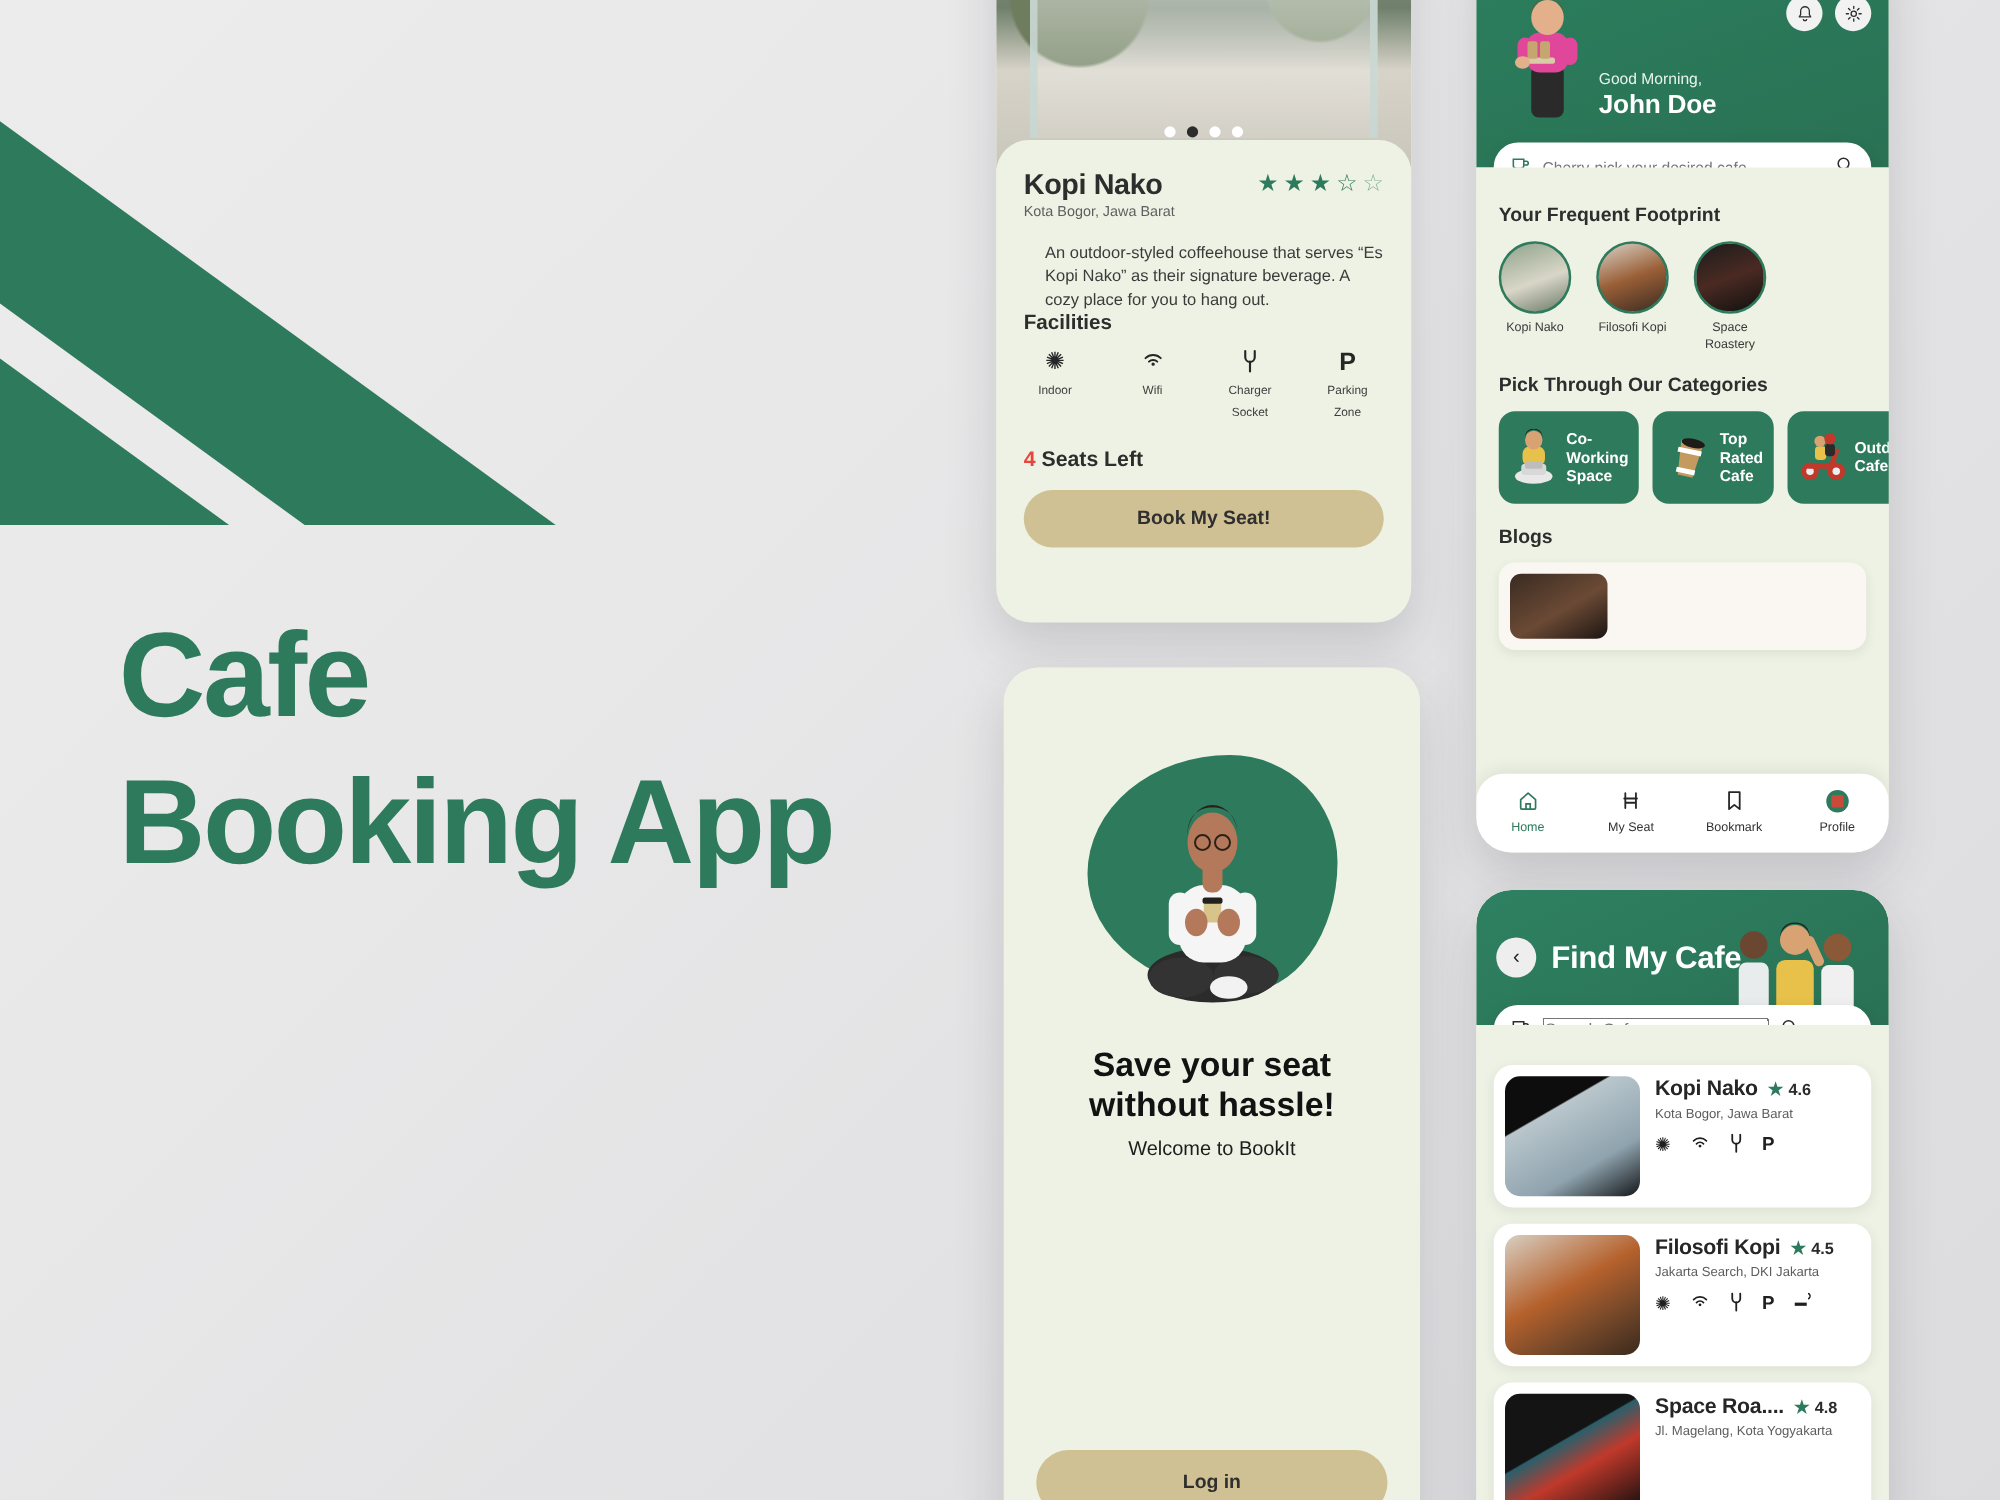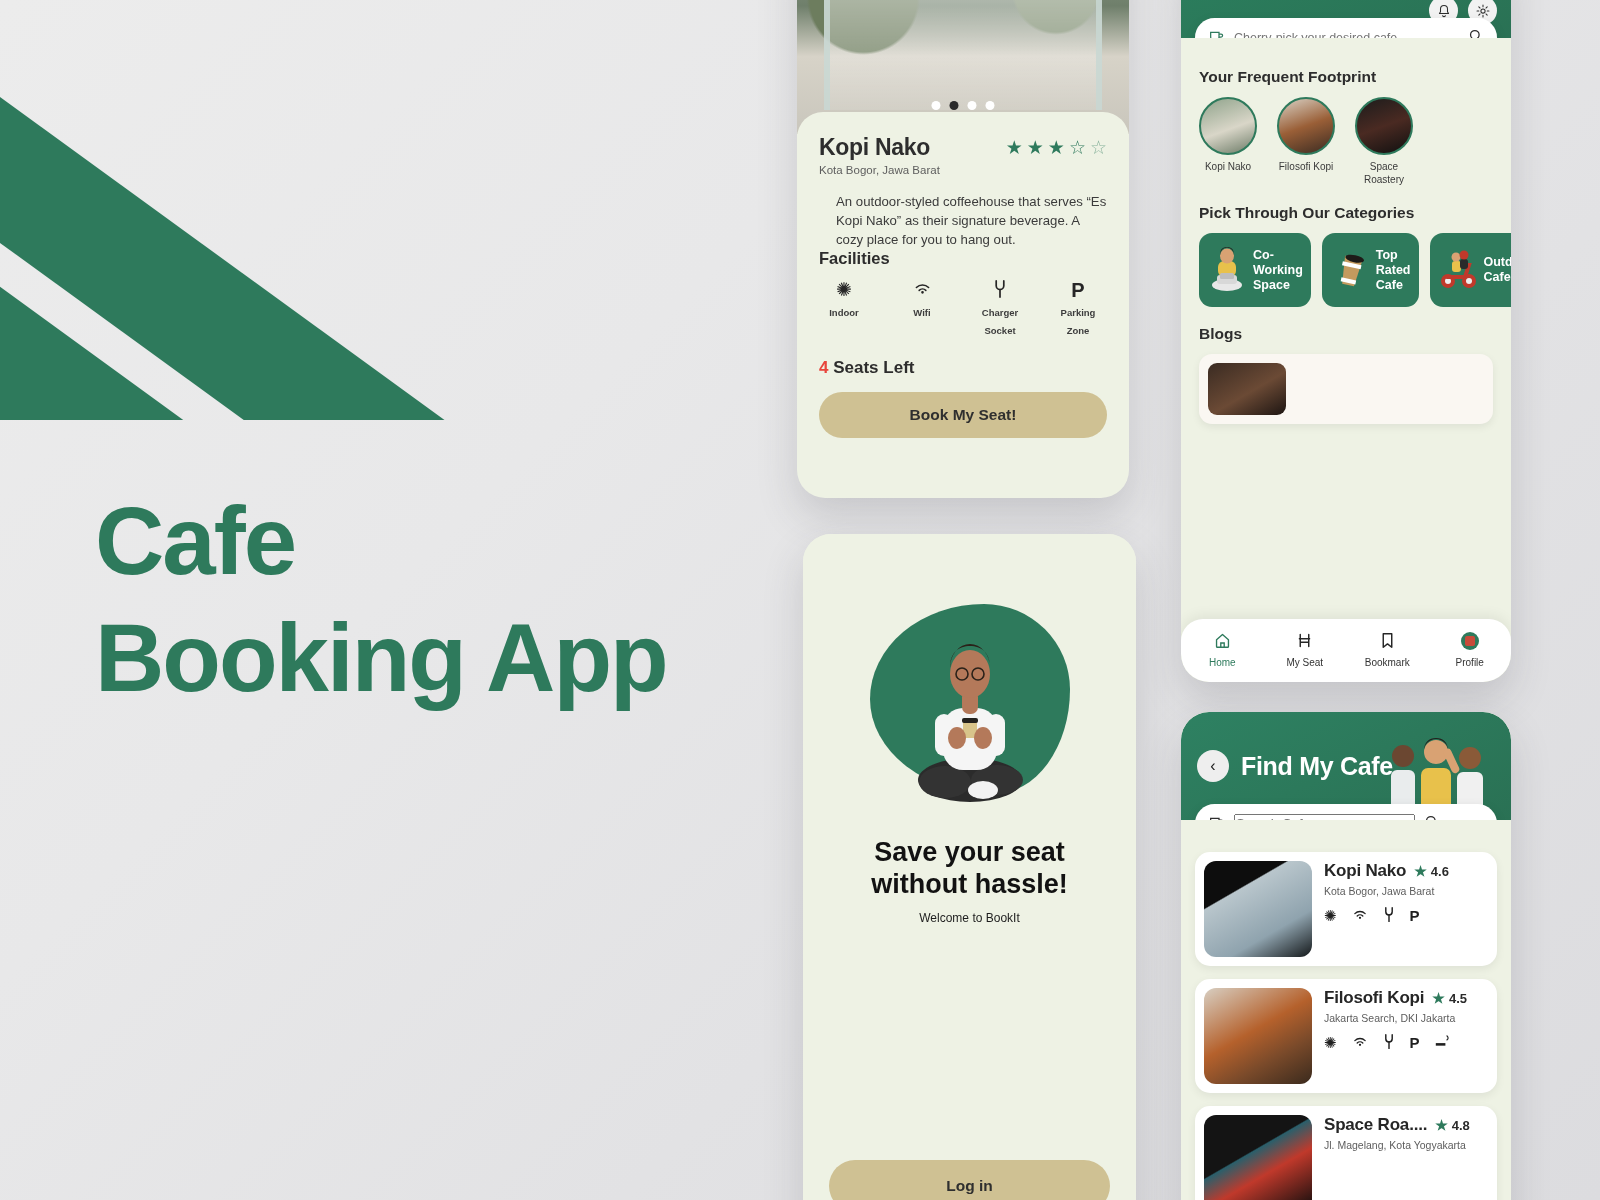--- a/index.html
+++ b/index.html
@@ -54,36 +54,36 @@
   .detail-top { display:flex; align-items:flex-start; justify-content:space-between; }
   .cafe-name { font-size:23px; font-weight:700; color:#2d2d2d; letter-spacing:-.3px; }
   .cafe-loc { font-size:11.5px; color:#5e5e5e; margin-top:3px; }
   .stars { display:flex; gap:4px; margin-top:4px; font-size:19px; color:#2E7A5C; line-height:1;}
   .star-empty { color:#2E7A5C; opacity:.55; }
   .cafe-desc { margin-top:16px; font-size:13.2px; line-height:1.45; color:#3b3b3b;margin-left:17px; }
   .sec-title { font-size:16.5px; font-weight:700; color:#2d2d2d; }
   .facilities { display:flex; gap:28px; margin-top:12px; }
   .fac { width:50px; text-align:center; }
   .fac .gi { font-size:19px; color:#262626; line-height:1; display:block; height:22px; }
-  .fac .lb { font-size:9.5px; color:#3d3d3d; margin-top:7px; font-weight:700; line-height:1.25; }
+  .fac .lb { font-size:9.5px; color:#3d3d3d; margin-top:7px; font-weight:400; line-height:1.25; }
   .seats { margin-top:20px; font-size:17px; font-weight:700; color:#2d2d2d; }
   .seats b { color:#E8453C; }
   .btn-primary { margin-top:14px; width:100%; height:46px; border:none; border-radius:23px;
     background:#CFC193; color:#2f2f2f; font-size:15.5px; font-weight:700;
     font-family:"Liberation Sans",sans-serif; cursor:pointer; }
 
   
   #card-onboard { left:803px; top:534px; width:333px; height:700px; border-radius:28px 28px 0 0; }
   .ob-inner { height:100%; display:flex; flex-direction:column; align-items:center;
               padding:52px 26px 0; background:#EEF2E4; }
   .blob { width:200px; height:190px; background:#2E7A5C; position:relative;
           border-radius:57% 43% 38% 62% / 50% 45% 55% 50%; margin-top:18px; }
   .ob-person { position:absolute; left:50%; bottom:-16px; transform:translateX(-50%); width:130px; height:180px; }
   .ob-h1 { margin-top:42px; font-size:27px; font-weight:700; color:#121212; text-align:center; line-height:1.2;}
-  .ob-sub { margin-top:10px; font-size:12px; color:#1d1d1d; text-align:center; }
+  .ob-sub { margin-top:10px; font-size:16px; color:#1d1d1d; text-align:center; }
   .ob-spacer { flex:1; }
   .btn-login { width:100%; height:52px; border:none; border-radius:26px; background:#CFC193;
      color:#2f2f2f; font-size:15.5px; font-weight:700; margin-bottom:22px;
      font-family:"Liberation Sans",sans-serif; cursor:pointer; }
 
   
   #card-home { left:1181px; top:-46px; width:330px; height:728px; border-radius:0 0 28px 28px; }
   .home-head { background:linear-gradient(160deg,#2b7f5e,#2a7154); padding:46px 18px 38px; position:relative; }
   .head-icons { position:absolute; right:14px; top:42px; display:flex; gap:10px; }
   .circ-btn { width:29px; height:29px; border-radius:50%; background:#f2f2f2;
@@ -266,20 +266,38 @@
         <svg width="14" height="14" viewBox="0 0 20 20">
             <path d="M10 2a5 5 0 00-5 5v4l-1.5 2.5h13L15 11V7a5 5 0 00-5-5z" fill="none" stroke="#2e2e2e" stroke-width="1.5" stroke-linejoin="round"></path>
             <path d="M8 16a2 2 0 004 0" fill="none" stroke="#2e2e2e" stroke-width="1.5"></path>
           </svg>
       </div>
       <div class="circ-btn">
         <svg width="14" height="14" viewBox="0 0 20 20">
             <circle cx="10" cy="10" r="3" fill="none" stroke="#2e2e2e" stroke-width="1.5"></circle>
             <path d="M10 1.5v2.5M10 16v2.5M1.5 10h2.5M16 10h2.5M4 4l1.8 1.8M14.2 14.2L16 16M16 4l-1.8 1.8M5.8 14.2L4 16" stroke="#2e2e2e" stroke-width="1.5" stroke-linecap="round"></path>
           </svg>
+      </div>
+    </div>
+    <div class="greet-row">
+      <svg class="avatar-il" viewBox="0 0 64 96">
+        <rect x="20" y="52" width="26" height="42" rx="6" fill="#2a2a2a"></rect>
+        <rect x="16" y="26" width="34" height="32" rx="11" fill="#E0479A"></rect>
+        <rect x="9" y="30" width="12" height="22" rx="6" fill="#E0479A"></rect>
+        <rect x="45" y="30" width="12" height="22" rx="6" fill="#E0479A"></rect>
+        <ellipse cx="33" cy="14" rx="13" ry="14" fill="#e4b08b"></ellipse>
+        <path d="M20 13a13 14 0 0126 0c0-10-6-14-13-14s-13 4-13 14z" fill="#8a4a22"></path>
+        <rect x="13" y="46" width="26" height="5" rx="2" fill="#d9cba8"></rect>
+        <rect x="17" y="33" width="8" height="14" rx="2" fill="#c6a66f"></rect>
+        <rect x="27" y="33" width="8" height="14" rx="2" fill="#c6a66f"></rect>
+        <ellipse cx="13" cy="50" rx="6" ry="5" fill="#e4b08b"></ellipse>
+      </svg>
+      <div class="greet">
+        <small>Good Morning,</small>
+        <strong>John Doe</strong>
       </div>
     </div>
     <div class="search-bar">
       <span class="cup-ic">
         <svg width="15" height="15" viewBox="0 0 18 18">
             <path d="M2 4h10v6a3 3 0 01-3 3H5a3 3 0 01-3-3V4z" fill="none" stroke="#2E7A5C" stroke-width="1.5"></path>
             <path d="M12 6h2.5a1.8 1.8 0 010 3.6H12" fill="none" stroke="#2E7A5C" stroke-width="1.5"></path>
             <path d="M1 16h12" stroke="#2E7A5C" stroke-width="1.5" stroke-linecap="round"></path>
           </svg>
       </span>

